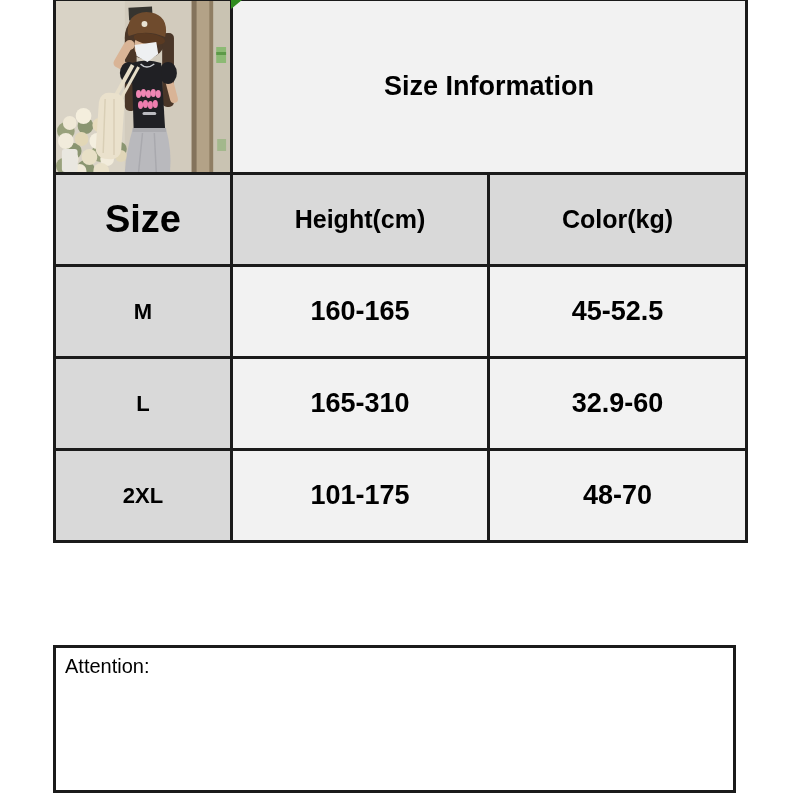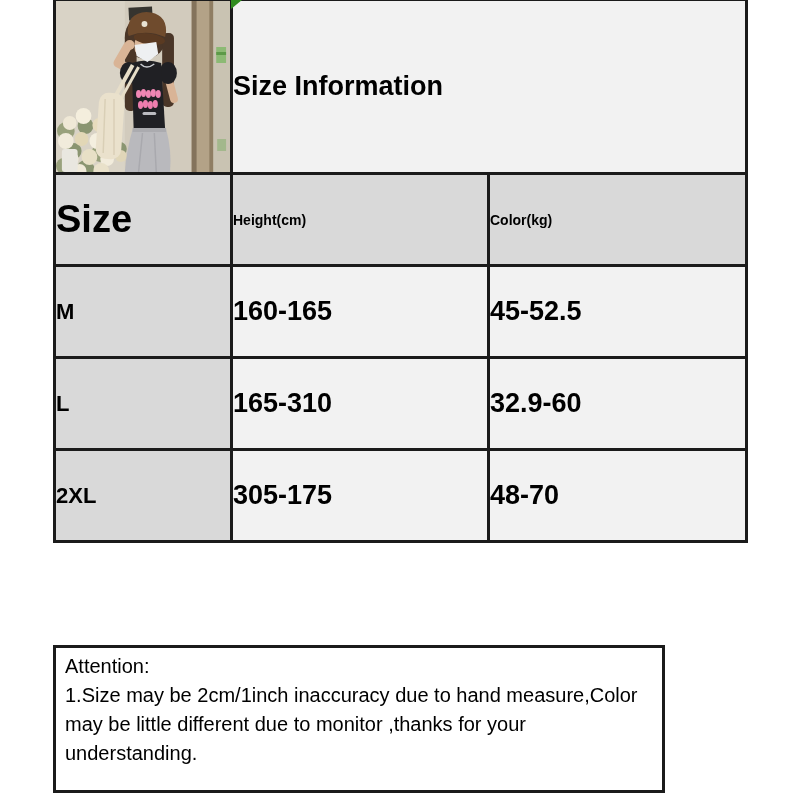--- a/index.html
+++ b/index.html
@@ -1,34 +1,34 @@
 <!DOCTYPE html>
 <html><head>
 <meta charset="utf-8">
 <style>
   html,body{margin:0;padding:0;}
   body{width:800px;height:800px;background:#ffffff;font-family:"Liberation Sans",sans-serif;color:#000;}
   .page{position:relative;width:800px;height:800px;background:#ffffff;overflow:hidden;}
 
   table.size-table{position:absolute;left:53px;top:-2px;border-collapse:collapse;table-layout:fixed;width:692px;}
-  .size-table td,.size-table th{border:3px solid #1b1b1b;padding:0;text-align:left;vertical-align:middle;overflow:hidden;}
+  .size-table td,.size-table th{border:3px solid #1b1b1b;padding:0;text-align:center;vertical-align:middle;overflow:hidden;}
   col.c-size{width:177px;} col.c-height{width:257px;} col.c-weight{width:258px;}
 
   .photo-cell{height:171px;background:#d2cbbd;}
   .photo-cell svg{display:block;width:100%;height:171px;}
   .title-cell{background:#f2f2f2;font-size:27px;font-weight:bold;}
 
-  .head-row th{background:#d9d9d9;font-size:14px;font-weight:bold;height:89px;}
+  .head-row th{background:#d9d9d9;font-size:25px;font-weight:bold;height:89px;}
   .head-row th.size-head{font-size:38px;}
 
   .data-row{height:92px;}
   .data-row .size-cell{background:#d9d9d9;font-weight:bold;font-size:22px;}
   .data-row .val-cell{background:#f2f2f2;font-weight:bold;font-size:27px;}
 
-  .attention-box{position:absolute;left:53px;top:645px;width:612px;height:148px;box-sizing:border-box;
+  .attention-box{position:absolute;left:53px;top:645px;width:683px;height:148px;box-sizing:border-box;
     border:3px solid #1b1b1b;background:#ffffff;padding:4px 9px;font-size:20px;line-height:29px;}
   .attention-box p{margin:0;}
 
   .corner-accent{position:absolute;left:231px;top:0;width:0;height:0;
     border-top:9px solid #2f8c1e;border-right:11px solid transparent;}
 </style>
 </head>
 <body>
 
 <div class="page">
@@ -137,26 +137,25 @@
       <td class="val-cell">160-165</td>
       <td class="val-cell">45-52.5</td>
     </tr>
     <tr class="data-row">
       <td class="size-cell">L</td>
       <td class="val-cell">165-310</td>
       <td class="val-cell">32.9-60</td>
     </tr>
     <tr class="data-row">
       <td class="size-cell">2XL</td>
-      <td class="val-cell">305-175</td>
+      <td class="val-cell">101-175</td>
       <td class="val-cell">48-70</td>
     </tr>
   </tbody>
     </table>
 
   <div class="corner-accent"></div>
 
   <div class="attention-box">
     <p>Attention:</p>
-    <p>1.Size may be 2cm/1inch inaccuracy due to hand measure,Color may be little different due to monitor ,thanks for your understanding.</p>
   </div>
 
 </div>
 
 </body></html>

